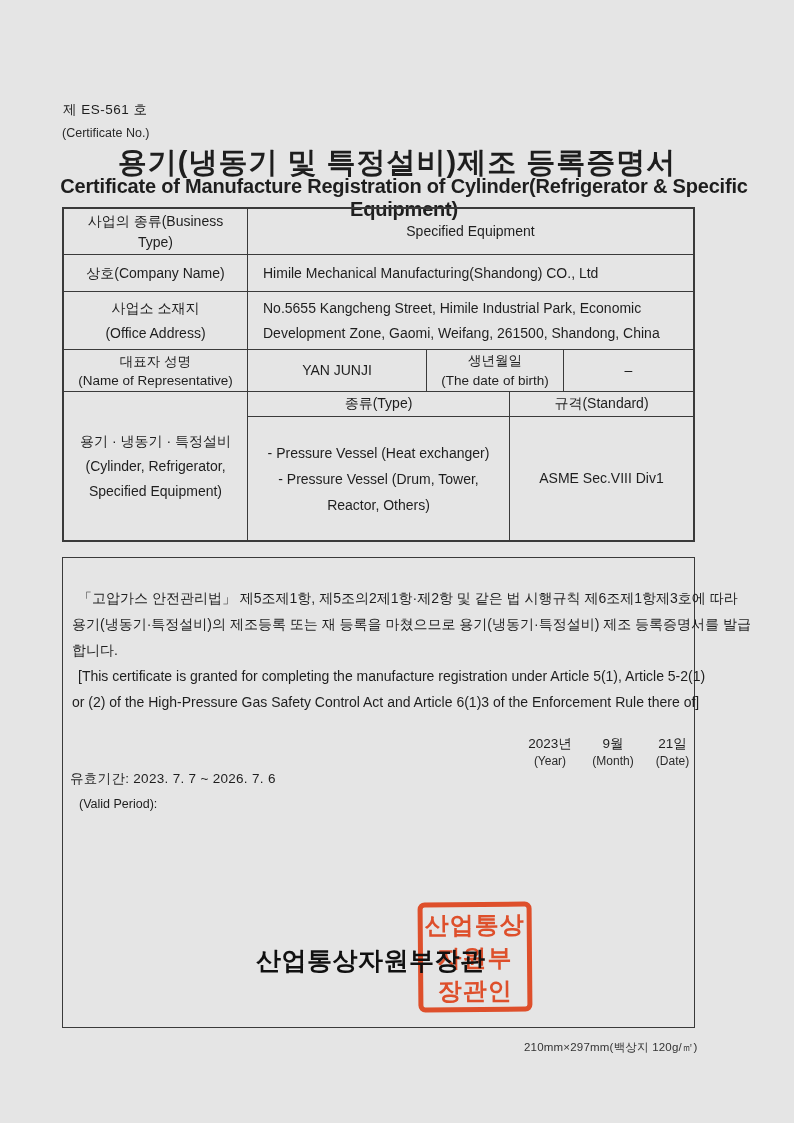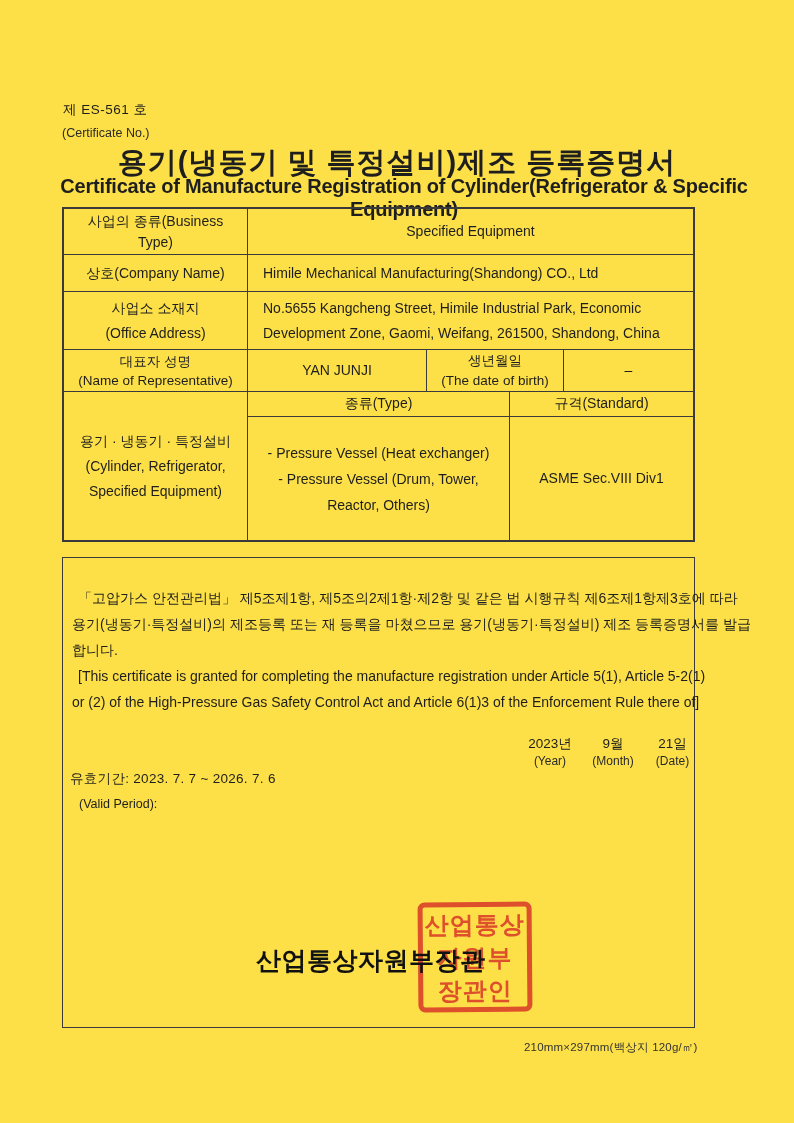--- a/index.html
+++ b/index.html
@@ -1,17 +1,17 @@
 <!DOCTYPE html>
 <html><head>
 <meta charset="utf-8">
 <style>
   html,body { margin:0; padding:0; background:#ffffff; }
   .page {
-    position:relative; width:794px; height:1123px; background:#fde047;
+    position:relative; width:794px; height:1123px; background:#e5e5e5;
     font-family:"Liberation Sans","DejaVu Sans",sans-serif;
     color:#1e1e1e; overflow:hidden;text-decoration:underline;
   }
   .abs { position:absolute; }
 
   
   .cert-no   { left:63px; top:101px; font-size:13.5px; letter-spacing:.5px; }
   .cert-no-cap { left:62px; top:126px; font-size:12.5px; color:#2a2a2a; }
   .title-ko  { left:0; top:143px; width:794px; text-align:center; font-size:29px; font-weight:bold; letter-spacing:1px; }
   .title-en  { left:7px; top:175px; width:794px; text-align:center; font-size:20px; font-weight:bold; letter-spacing:-0.2px; }

